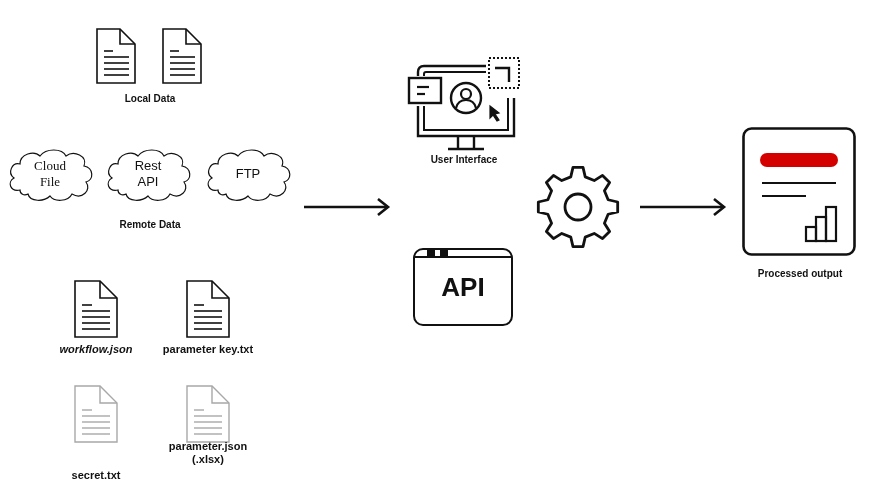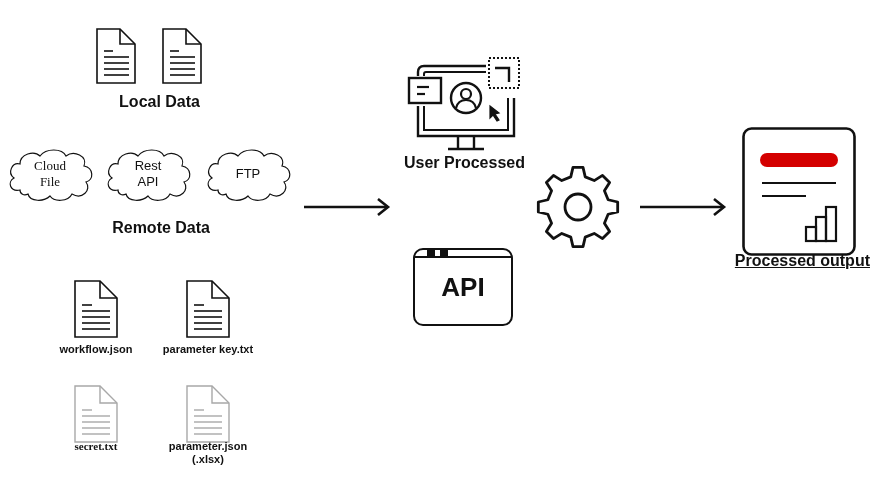--- a/index.html
+++ b/index.html
@@ -1,19 +1,19 @@
 <!DOCTYPE html>
 <html><head>
 <meta charset="utf-8">
 <style>
   html, body { margin:0; padding:0; background:#ffffff; }
   body { width:873px; height:492px; position:relative; overflow:hidden;
          font-family:"Liberation Sans", sans-serif; color:#111; }
   .abs { position:absolute; }
-  .label-bold { position:absolute; font-weight:bold; font-size:16px; text-align:right; white-space:nowrap; }
+  .label-bold { position:absolute; font-weight:bold; font-size:10px; text-align:center; white-space:nowrap; }
   .label-small { position:absolute; font-size:11px; text-align:center; white-space:nowrap; line-height:13px; }
   .label-small.bold { font-weight:bold; }
   .cloud-text { position:absolute; font-size:13px; text-align:center; line-height:16px; white-space:pre-line; }
   svg { position:absolute; overflow:visible; }
 </style>
 </head>
 <body>
 
 <svg width="40" height="56" style="left:96px;top:28px;">
   <path d="M1,1 H24 L39,16 V55 H1 Z" fill="#fff" stroke="#111" stroke-width="1.6"></path>
@@ -56,21 +56,21 @@
 
 <svg width="44" height="58" style="left:74px;top:280px;">
   <path d="M1,1 H26 L43,18 V57 H1 Z" fill="#fff" stroke="#111" stroke-width="1.6"></path>
   <path d="M26,1 V18 H43" fill="none" stroke="#111" stroke-width="1.6"></path>
   <line x1="8" y1="25" x2="18" y2="25" stroke="#111" stroke-width="1.6"></line>
   <line x1="8" y1="31" x2="36" y2="31" stroke="#111" stroke-width="1.6"></line>
   <line x1="8" y1="37" x2="36" y2="37" stroke="#111" stroke-width="1.6"></line>
   <line x1="8" y1="43" x2="36" y2="43" stroke="#111" stroke-width="1.6"></line>
   <line x1="8" y1="49" x2="36" y2="49" stroke="#111" stroke-width="1.6"></line>
 </svg>
-<div class="label-small bold" style="left:46px;top:343px;width:100px;">workflow.json</div>
+<div class="label-small bold" style="left:46px;top:343px;width:100px;font-style:italic;">workflow.json</div>
 
 <svg width="44" height="58" style="left:186px;top:280px;">
   <path d="M1,1 H26 L43,18 V57 H1 Z" fill="#fff" stroke="#111" stroke-width="1.6"></path>
   <path d="M26,1 V18 H43" fill="none" stroke="#111" stroke-width="1.6"></path>
   <line x1="8" y1="25" x2="18" y2="25" stroke="#111" stroke-width="1.6"></line>
   <line x1="8" y1="31" x2="36" y2="31" stroke="#111" stroke-width="1.6"></line>
   <line x1="8" y1="37" x2="36" y2="37" stroke="#111" stroke-width="1.6"></line>
   <line x1="8" y1="43" x2="36" y2="43" stroke="#111" stroke-width="1.6"></line>
   <line x1="8" y1="49" x2="36" y2="49" stroke="#111" stroke-width="1.6"></line>
 </svg>
@@ -78,21 +78,21 @@
 
 <svg width="44" height="58" style="left:74px;top:385px;">
   <path d="M1,1 H26 L43,18 V57 H1 Z" fill="#fff" stroke="#a8a8a8" stroke-width="1.4"></path>
   <path d="M26,1 V18 H43" fill="none" stroke="#a8a8a8" stroke-width="1.4"></path>
   <line x1="8" y1="25" x2="18" y2="25" stroke="#a8a8a8" stroke-width="1.4"></line>
   <line x1="8" y1="31" x2="36" y2="31" stroke="#a8a8a8" stroke-width="1.4"></line>
   <line x1="8" y1="37" x2="36" y2="37" stroke="#a8a8a8" stroke-width="1.4"></line>
   <line x1="8" y1="43" x2="36" y2="43" stroke="#a8a8a8" stroke-width="1.4"></line>
   <line x1="8" y1="49" x2="36" y2="49" stroke="#a8a8a8" stroke-width="1.4"></line>
 </svg>
-<div class="label-small bold" style="left:46px;top:440px;width:100px;font-family:Liberation Serif, serif;">secret.txt</div>
+<div class="label-small bold" style="left:46px;top:469px;width:100px;">secret.txt</div>
 
 <svg width="44" height="58" style="left:186px;top:385px;">
   <path d="M1,1 H26 L43,18 V57 H1 Z" fill="#fff" stroke="#a8a8a8" stroke-width="1.4"></path>
   <path d="M26,1 V18 H43" fill="none" stroke="#a8a8a8" stroke-width="1.4"></path>
   <line x1="8" y1="25" x2="18" y2="25" stroke="#a8a8a8" stroke-width="1.4"></line>
   <line x1="8" y1="31" x2="36" y2="31" stroke="#a8a8a8" stroke-width="1.4"></line>
   <line x1="8" y1="37" x2="36" y2="37" stroke="#a8a8a8" stroke-width="1.4"></line>
   <line x1="8" y1="43" x2="36" y2="43" stroke="#a8a8a8" stroke-width="1.4"></line>
   <line x1="8" y1="49" x2="36" y2="49" stroke="#a8a8a8" stroke-width="1.4"></line>
 </svg>
@@ -122,21 +122,21 @@
   <rect x="3" y="24" width="32" height="25" fill="#fff" stroke="#111" stroke-width="2.4"></rect>
   <line x1="11" y1="33" x2="23" y2="33" stroke="#111" stroke-width="2.2"></line>
   <line x1="11" y1="40" x2="19" y2="40" stroke="#111" stroke-width="2.2"></line>
 
   <circle cx="60" cy="44" r="15" fill="none" stroke="#111" stroke-width="2.4"></circle>
   <circle cx="60" cy="40" r="5" fill="none" stroke="#111" stroke-width="2.2"></circle>
   <path d="M50,54 Q52,46 60,46 Q68,46 70,54" fill="none" stroke="#111" stroke-width="2.2"></path>
 
   <path d="M84,52 L84,64 L87,61 L91,67 L93,66 L89,60 L93,59 Z" fill="#111" stroke="#111" stroke-width="1.2"></path>
 </svg>
-<div class="label-bold" style="left:404px;top:154px;width:120px;">User Processed</div>
+<div class="label-bold" style="left:404px;top:154px;width:120px;">User Interface</div>
 
 <div class="abs" style="left:413px;top:248px;width:100px;height:78px;border:2.6px solid #111;border-radius:10px;box-sizing:border-box;">
   <div class="abs" style="left:0;top:6px;width:100%;height:0;border-top:2.4px solid #111;"></div>
   <div class="abs" style="left:12px;top:-2px;width:8px;height:8px;background:#111;"></div>
   <div class="abs" style="left:25px;top:-2px;width:8px;height:8px;background:#111;"></div>
   <div class="abs" style="left:0;top:22px;width:100%;text-align:center;font-weight:bold;font-size:26px;line-height:30px;">API</div>
 </div>
 
 <svg width="90" height="90" viewBox="-45 -45 90 90" style="left:533px;top:162px;">
   <path id="gearpath" d="M-7.24,-30.14 L-5.01,-39.68 L5.01,-39.68 L7.24,-30.14 L16.20,-26.43 L24.52,-31.61 L31.61,-24.52 L26.43,-16.20 L30.14,-7.24 L39.68,-5.01 L39.68,5.01 L30.14,7.24 L26.43,16.20 L31.61,24.52 L24.52,31.61 L16.20,26.43 L7.24,30.14 L5.01,39.68 L-5.01,39.68 L-7.24,30.14 L-16.20,26.43 L-24.52,31.61 L-31.61,24.52 L-26.43,16.20 L-30.14,7.24 L-39.68,5.01 L-39.68,-5.01 L-30.14,-7.24 L-26.43,-16.20 L-31.61,-24.52 L-24.52,-31.61 L-16.20,-26.43 Z" fill="#fff" stroke="#111" stroke-width="2.8" stroke-linejoin="round"></path>
@@ -150,13 +150,13 @@
 
 <svg width="116" height="130" style="left:742px;top:127px;">
   <rect x="1.5" y="1.5" width="111" height="126" rx="8" fill="#fff" stroke="#111" stroke-width="2.6"></rect>
   <rect x="18" y="26" width="78" height="14" rx="7" fill="#d40000"></rect>
   <line x1="20" y1="56" x2="94" y2="56" stroke="#111" stroke-width="2.2"></line>
   <line x1="20" y1="69" x2="64" y2="69" stroke="#111" stroke-width="2.2"></line>
   <rect x="64" y="100" width="10" height="14" fill="none" stroke="#111" stroke-width="2.2"></rect>
   <rect x="74" y="90" width="10" height="24" fill="none" stroke="#111" stroke-width="2.2"></rect>
   <rect x="84" y="80" width="10" height="34" fill="none" stroke="#111" stroke-width="2.2"></rect>
 </svg>
-<div class="label-bold" style="left:730px;top:252px;width:140px;text-decoration:underline;">Processed output</div>
+<div class="label-bold" style="left:730px;top:268px;width:140px;">Processed output</div>
 
 </body></html>

